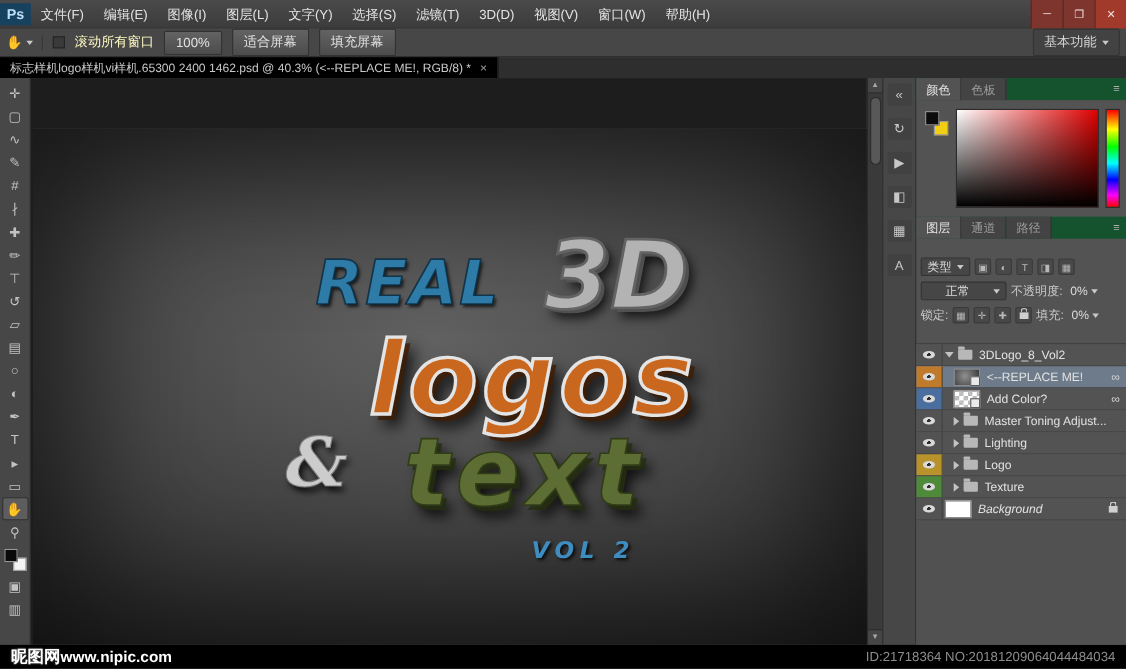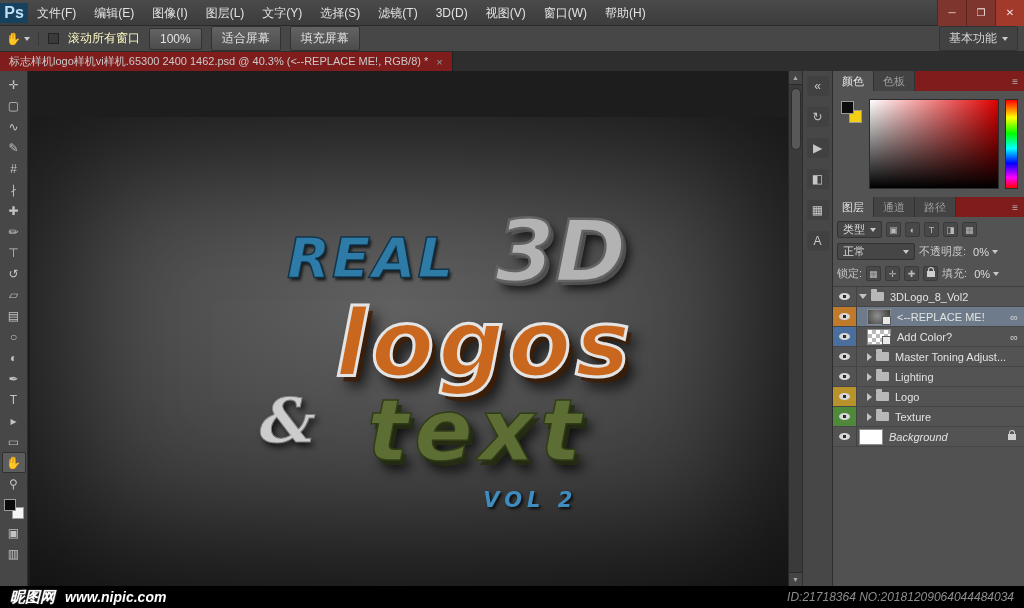--- a/index.html
+++ b/index.html
@@ -1,38 +1,38 @@
 <!DOCTYPE html>
 <html><head>
 <meta charset="utf-8">
 <style>
   * { box-sizing: border-box; margin: 0; padding: 0; }
   body { font-family: "Liberation Sans", sans-serif; background:#222; }
   #app { width:1024px; height:608px; position:relative; overflow:hidden; background:#535353; color:#ddd; font-size:12px; }
 
   
   .menubar { height:26px; background:linear-gradient(#4a4a4a,#3c3c3c); border-bottom:1px solid #2a2a2a; display:flex; align-items:center; }
-  .ps-badge { width:28px; height:20px; background:#16415f; color:#bfe0f7; font-weight:bold; font-size:16px; display:flex; align-items:center; justify-content:center; }
+  .ps-badge { width:28px; height:20px; background:#16415f; color:#bfe0f7; font-weight:bold; font-size:13px; display:flex; align-items:center; justify-content:center; }
   .menu-item { padding:0 9px; color:#e3e3e3; font-size:12px; line-height:26px; cursor:default; }
   .win-controls { margin-left:auto; display:flex; height:26px; }
   .win-btn { width:29px; height:26px; display:flex; align-items:center; justify-content:center; font-size:10px; color:#f0dede; background:#7e352d; border-left:1px solid #5c241e; }
   .win-btn.close { background:#a23a2c; }
 
   
   .optionsbar { height:26px; background:#474747; border-bottom:1px solid #2d2d2d; display:flex; align-items:center; padding:0 6px; gap:9px; }
   .tool-preset { display:flex; align-items:center; gap:3px; padding-right:8px; border-right:1px solid #383838; color:#d5d5d5; }
   .dd-caret { width:0; height:0; border-top:4px solid #c9c9c9; border-left:3px solid transparent; border-right:3px solid transparent; display:inline-block; }
   .checkbox { width:11px; height:11px; background:#3a3a3a; border:1px solid #232323; display:inline-block; }
   .opt-label { color:#fef9c3; font-size:12px; }
   .ps-btn { background:linear-gradient(#636363,#4c4c4c); border:1px solid #323232; border-radius:2px; padding:3px 10px; color:#e2e2e2; font-size:12px; }
   .workspace { margin-left:auto; display:flex; align-items:center; gap:5px; padding:3px 9px; background:#424242; border:1px solid #333; border-radius:2px; color:#d5d5d5; }
 
   
   .tabbar { height:19px; background:#2e2e2e; display:flex; align-items:stretch; }
-  .doc-tab { background:#7f1d1d; display:flex; align-items:center; gap:8px; padding:0 9px; font-size:11px; color:#c9c9c9; border-right:1px solid #222; }
+  .doc-tab { background:#000000; display:flex; align-items:center; gap:8px; padding:0 9px; font-size:11px; color:#c9c9c9; border-right:1px solid #222; }
   .doc-close { color:#9a9a9a; font-size:11px; }
 
   
   .main { display:flex; height:515px; }
 
   .toolbar { width:28px; background:#474747; border-right:1px solid #2d2d2d; display:flex; flex-direction:column; align-items:center; padding-top:3px; flex:0 0 28px; }
   .tool { width:24px; height:21px; display:flex; align-items:center; justify-content:center; color:#c3c3c3; font-size:12px; }
   .tool.active { background:#5d5d5d; border:1px solid #303030; border-radius:2px; }
   .swatches { position:relative; width:20px; height:20px; margin:5px 0 3px; }
   .swatch-fg { position:absolute; top:0; left:0; width:12px; height:12px; background:#0a0a0a; border:1px solid #9a9a9a; z-index:2; }
@@ -55,35 +55,35 @@
   .vs-arrow { width:14px; height:14px; display:flex; align-items:center; justify-content:center; font-size:7px; color:#a8a8a8; background:#454545; border-bottom:1px solid #2a2a2a; }
   .vs-arrow.bottom { border-bottom:none; border-top:1px solid #2a2a2a; }
   .vs-thumb { width:10px; height:62px; background:#585858; border:1px solid #2c2c2c; border-radius:5px; margin-top:3px; }
   .vs-track { flex:1; }
 
   .dock-icons { width:30px; background:#474747; border-left:1px solid #2d2d2d; display:flex; flex-direction:column; align-items:center; padding-top:5px; gap:11px; flex:0 0 30px; }
   .dock-icon { width:22px; height:20px; display:flex; align-items:center; justify-content:center; color:#c7c7c7; font-size:12px; background:#414141; border-radius:2px; }
 
   
   .panels { width:192px; background:#535353; border-left:1px solid #2d2d2d; display:flex; flex-direction:column; flex:0 0 192px; }
-  .panel-tabs { height:20px; background:#7f1d1d; display:flex; align-items:stretch; font-size:11px; }
+  .panel-tabs { height:20px; background:#14532d; display:flex; align-items:stretch; font-size:11px; }
   .panel-tab { padding:0 9px; display:flex; align-items:center; color:#9d9d9d; background:#434343; border-right:1px solid #313131; }
   .panel-tab.active { background:#535353; color:#e4e4e4; }
   .panel-menu { margin-left:auto; color:#b0b0b0; padding:0 6px; display:flex; align-items:center; font-size:10px; }
 
   .color-content { height:106px; display:flex; padding:8px 6px; gap:6px; }
   .fgbg { position:relative; width:24px; flex:0 0 24px; }
   .fgbg-fg { position:absolute; top:2px; left:2px; width:13px; height:13px; background:#0c0c0c; border:1px solid #9a9a9a; z-index:2; }
   .fgbg-bg { position:absolute; top:11px; left:10px; width:13px; height:13px; background:#f2cf14; border:1px solid #9a9a9a; }
   .hsv-box { flex:1; border:1px solid #2b2b2b;
     background-image: linear-gradient(to bottom, rgba(0,0,0,0), #000), linear-gradient(to right, #fff, #e00000); }
   .hue-strip { width:13px; flex:0 0 13px; border:1px solid #2b2b2b;
     background: linear-gradient(to bottom, #f00, #ff0 20%, #0f0 38%, #0ff 55%, #00f 72%, #f0f 88%, #f00); }
 
-  .layers-controls { border-bottom:1px solid #3e3e3e; padding:3px 4px; display:flex; flex-direction:column; gap:3px; }
+  .layers-controls { border-bottom:1px solid #3e3e3e; padding:16px 4px; display:flex; flex-direction:column; gap:3px;text-align:center; }
   .ctrl-row { display:flex; align-items:center; gap:4px; height:19px; }
   .select-box { display:flex; align-items:center; gap:5px; background:#464646; border:1px solid #333; border-radius:2px; padding:1px 5px; height:17px; font-size:11px; color:#dcdcdc; }
   .mini-icon { width:15px; height:15px; display:flex; align-items:center; justify-content:center; color:#b8b8b8; font-size:9px; background:#484848; border:1px solid #3a3a3a; border-radius:2px; }
   .ctrl-label { font-size:11px; color:#c9c9c9; }
   .val-box { display:flex; align-items:center; gap:3px; font-size:11px; color:#dcdcdc; padding:1px 3px; }
 
   .layer-rows { flex:1; background:#515151; overflow:hidden; }
   .layer-row { height:20px; display:flex; align-items:center; border-bottom:1px solid #464646; font-size:11px; color:#e2e2e2; background:#535353; }
   .layer-row.selected { background:#6d7b8a; }
   .eye-cell { width:24px; height:100%; flex:0 0 24px; border-right:1px solid #424242; display:flex; align-items:center; justify-content:center; }
@@ -102,21 +102,21 @@
     background-size:8px 8px; background-position:0 0,4px 4px; }
   .thumb.white { background:#fff; }
   .layer-name { flex:1; white-space:nowrap; overflow:hidden; text-overflow:ellipsis; }
   .layer-name.italic { font-style:italic; }
   .row-end { margin-left:auto; padding:0 6px; color:#d0d0d0; font-size:11px; }
   .lockpad { position:relative; width:8px; height:6px; background:#cfcfcf; display:inline-block; }
   .lockpad::before { content:""; position:absolute; left:1px; top:-4px; width:4px; height:3px; border:1px solid #cfcfcf; border-bottom:none; border-radius:3px 3px 0 0; }
   .lock-end { margin-left:auto; margin-right:8px; }
 
   
-  .statusbar { height:22px; background:#000; display:flex; align-items:center; padding:0 10px; gap:10px;font-style:italic; }
+  .statusbar { height:22px; background:#000; display:flex; align-items:center; padding:0 10px; gap:0; }
   .wm-cn { color:#fff; font-weight:bold; font-size:15px; text-shadow:0 0 2px rgba(255,255,255,.4); }
   .wm-url { color:#fff; font-weight:bold; font-size:14px;text-align:center; }
   .status-right { margin-left:auto; color:#8d8d8d; font-size:12px; }
 </style>
 </head>
 <body>
 
 <div id="app">
 
   <div class="menubar">

